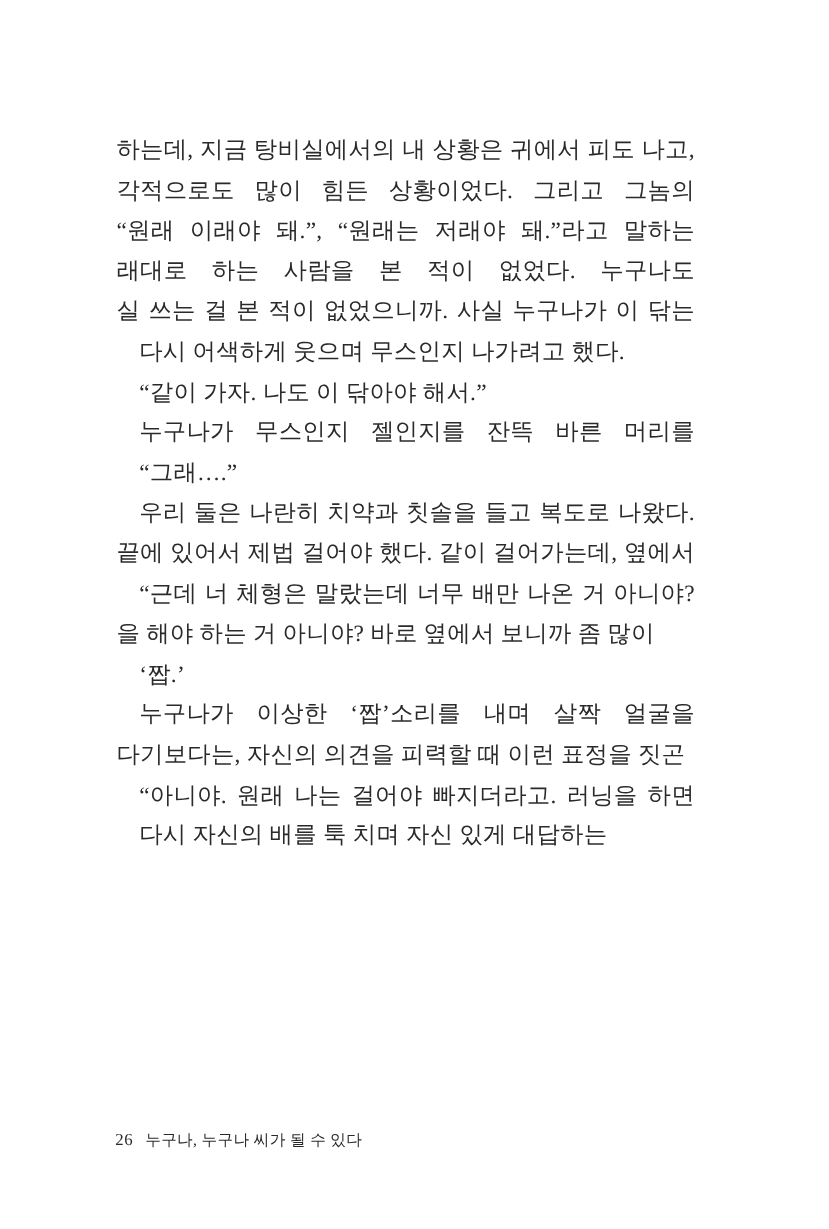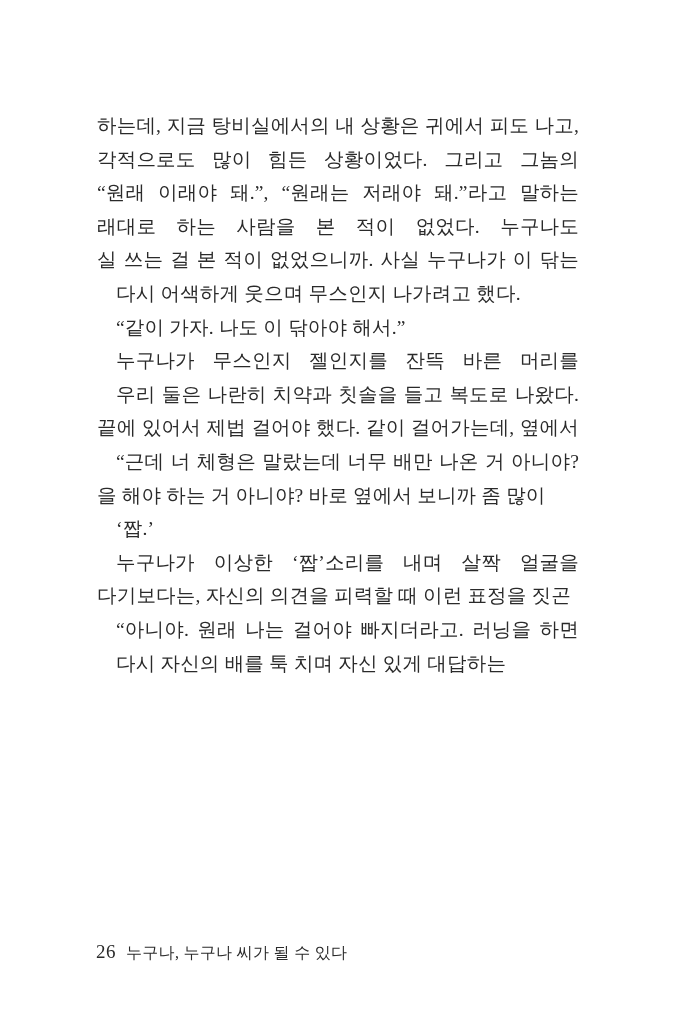--- a/index.html
+++ b/index.html
@@ -45,43 +45,44 @@
   .footer {
     position: absolute;
     left: 96px;
     top: 941px;
     display: flex;
     align-items: baseline;
     gap: 10px;
     color: #2a2a2a;
   }
   .page-number {
-    font-size: 19px;
+    font-size: 14px;
     letter-spacing: 0.5px;
   }
   .book-title {
-    font-size: 16px;
+    font-size: 13px;
     letter-spacing: 0.3px;
   }
 </style>
 </head>
 <body>
 
 <div class="page">
 
   <div class="text-block">
 
   <div class="line justify">하는데, 지금 탕비실에서의 내 상황은 귀에서 피도 나고, 코도 아리고, 시</div>
       <div class="line justify">각적으로도 많이 힘든 상황이었다. 그리고 그놈의 “원래는”이라는 표현.</div>
       <div class="line justify">“원래 이래야 돼.”, “원래는 저래야 돼.”라고 말하는 사람들 중에서 그 원</div>
       <div class="line justify">래대로 하는 사람을 본 적이 없었다. 누구나도 마찬가지였다. 한 번도 치</div>
       <div class="line justify">실 쓰는 걸 본 적이 없었으니까. 사실 누구나가 이 닦는 모습을 본 적도</div>
       <div class="line indent">다시 어색하게 웃으며 무스인지 나가려고 했다.</div>
       <div class="line indent">“같이 가자. 나도 이 닦아야 해서.”</div>
       <div class="line indent justify">누구나가 무스인지 젤인지를 잔뜩 바른 머리를 손으로 쓱 넘기면서 말</div>
+      <div class="line indent">“그래….”</div>
       <div class="line indent justify">우리 둘은 나란히 치약과 칫솔을 들고 복도로 나왔다. 화장실은 복도</div>
       <div class="line justify">끝에 있어서 제법 걸어야 했다. 같이 걸어가는데, 옆에서 보니 더 배가</div>
       <div class="line indent justify">“근데 너 체형은 말랐는데 너무 배만 나온 거 아니야? 걷지 말고 러닝</div>
       <div class="line">을 해야 하는 거 아니야? 바로 옆에서 보니까 좀 많이 걱정된다, 야.”</div>
       <div class="line indent">‘짭.’</div>
       <div class="line indent justify">누구나가 이상한 ‘짭’소리를 내며 살짝 얼굴을 찡그렸다. 기분이 나빴</div>
       <div class="line">다기보다는, 자신의 의견을 피력할 때 이런 표정을 짓곤 했다.</div>
       <div class="line indent justify">“아니야. 원래 나는 걸어야 빠지더라고. 러닝을 하면 다리에 알이 배기</div>
       <div class="line indent">다시 자신의 배를 툭 치며 자신 있게 대답하는 누구나였다.</div>
     </div>

